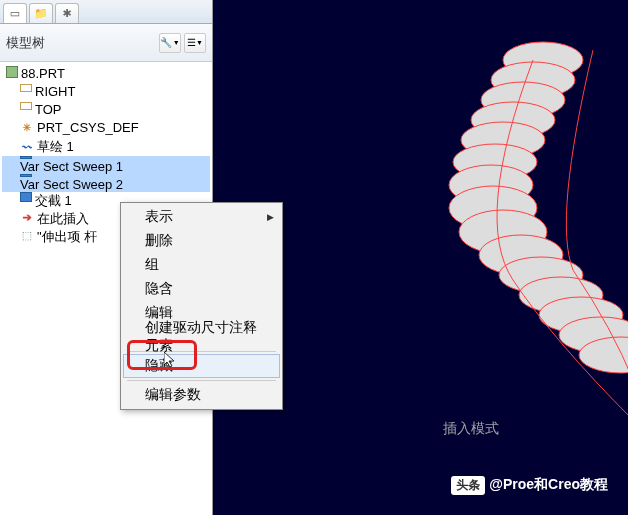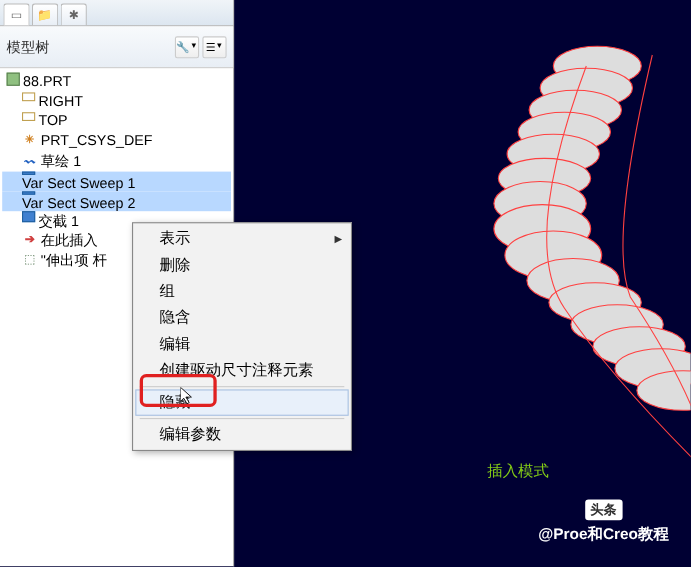--- a/index.html
+++ b/index.html
@@ -23,31 +23,31 @@
   .tree-icon { width: 14px; height: 14px; margin-right: 3px; display: inline-flex; align-items: center; justify-content: center; font-size: 11px; }
   .ico-dir { border: 1px solid #c0a050; background: #fff; width: 12px; height: 8px; }
   .ico-csys { color: #d08020; font-weight: bold; font-size: 10px; }
   .ico-sketch { color: #2060c0; font-size: 10px; }
   .ico-sweep { background: #4080d0; width: 12px; height: 10px; border: 1px solid #2060a0; }
   .ico-arrow { color: #d04040; font-weight: bold; }
   .ico-extrude { color: #608060; }
   
   .viewport { position: absolute; left: 213px; top: 0; right: 0; bottom: 0; background: #000033; overflow: hidden; }
   
-  .context-menu { position: absolute; left: 120px; top: 202px; width: 200px; background: #f2f2f2; border: 1px solid #888; box-shadow: 2px 2px 6px rgba(0,0,0,0.3); padding: 2px; font-size: 14px; z-index: 10; }
+  .context-menu { position: absolute; left: 120px; top: 202px; width: 163px; background: #f2f2f2; border: 1px solid #888; box-shadow: 2px 2px 6px rgba(0,0,0,0.3); padding: 2px; font-size: 14px; z-index: 10; }
   .menu-item { height: 24px; display: flex; align-items: center; padding: 0 22px; position: relative; cursor: default; }
   .menu-item.has-sub::after { content: "▶"; position: absolute; right: 6px; font-size: 9px; color: #333; }
   .menu-item.hovered { background: #e8f0fa; border: 1px solid #a8c0e0; padding: 0 21px; }
   .menu-sep { height: 1px; background: #ccc; margin: 2px 4px; }
   
   .highlight-box { position: absolute; left: 127px; top: 340px; width: 70px; height: 30px; border: 3px solid #e02020; border-radius: 6px; z-index: 11; pointer-events: none; }
   .cursor-arrow { position: absolute; left: 164px; top: 352px; z-index: 12; pointer-events: none; }
   
-  .insert-mode { position: absolute; left: 230px; top: 420px; color: #84cc16; font-size: 14px; }
-  .watermark { position: absolute; right: 20px; bottom: 20px; color: #fff; font-size: 14px; font-weight: bold; display: flex; align-items: center; gap: 4px; flex-direction: column; }
+  .insert-mode { position: absolute; left: 230px; top: 420px; color: #a3a3a3; font-size: 14px; }
+  .watermark { position: absolute; right: 20px; bottom: 20px; color: #fff; font-size: 14px; font-weight: bold; display: flex; gap: 4px; }
   .watermark-chip { background: #fff; color: #333; border-radius: 3px; padding: 1px 5px; font-size: 12px; }
 </style>
 </head>
 <body>
 
 <div class="sidebar">
   <div class="tabbar">
     <div class="tab active">
         <span>▭</span>
       </div>

